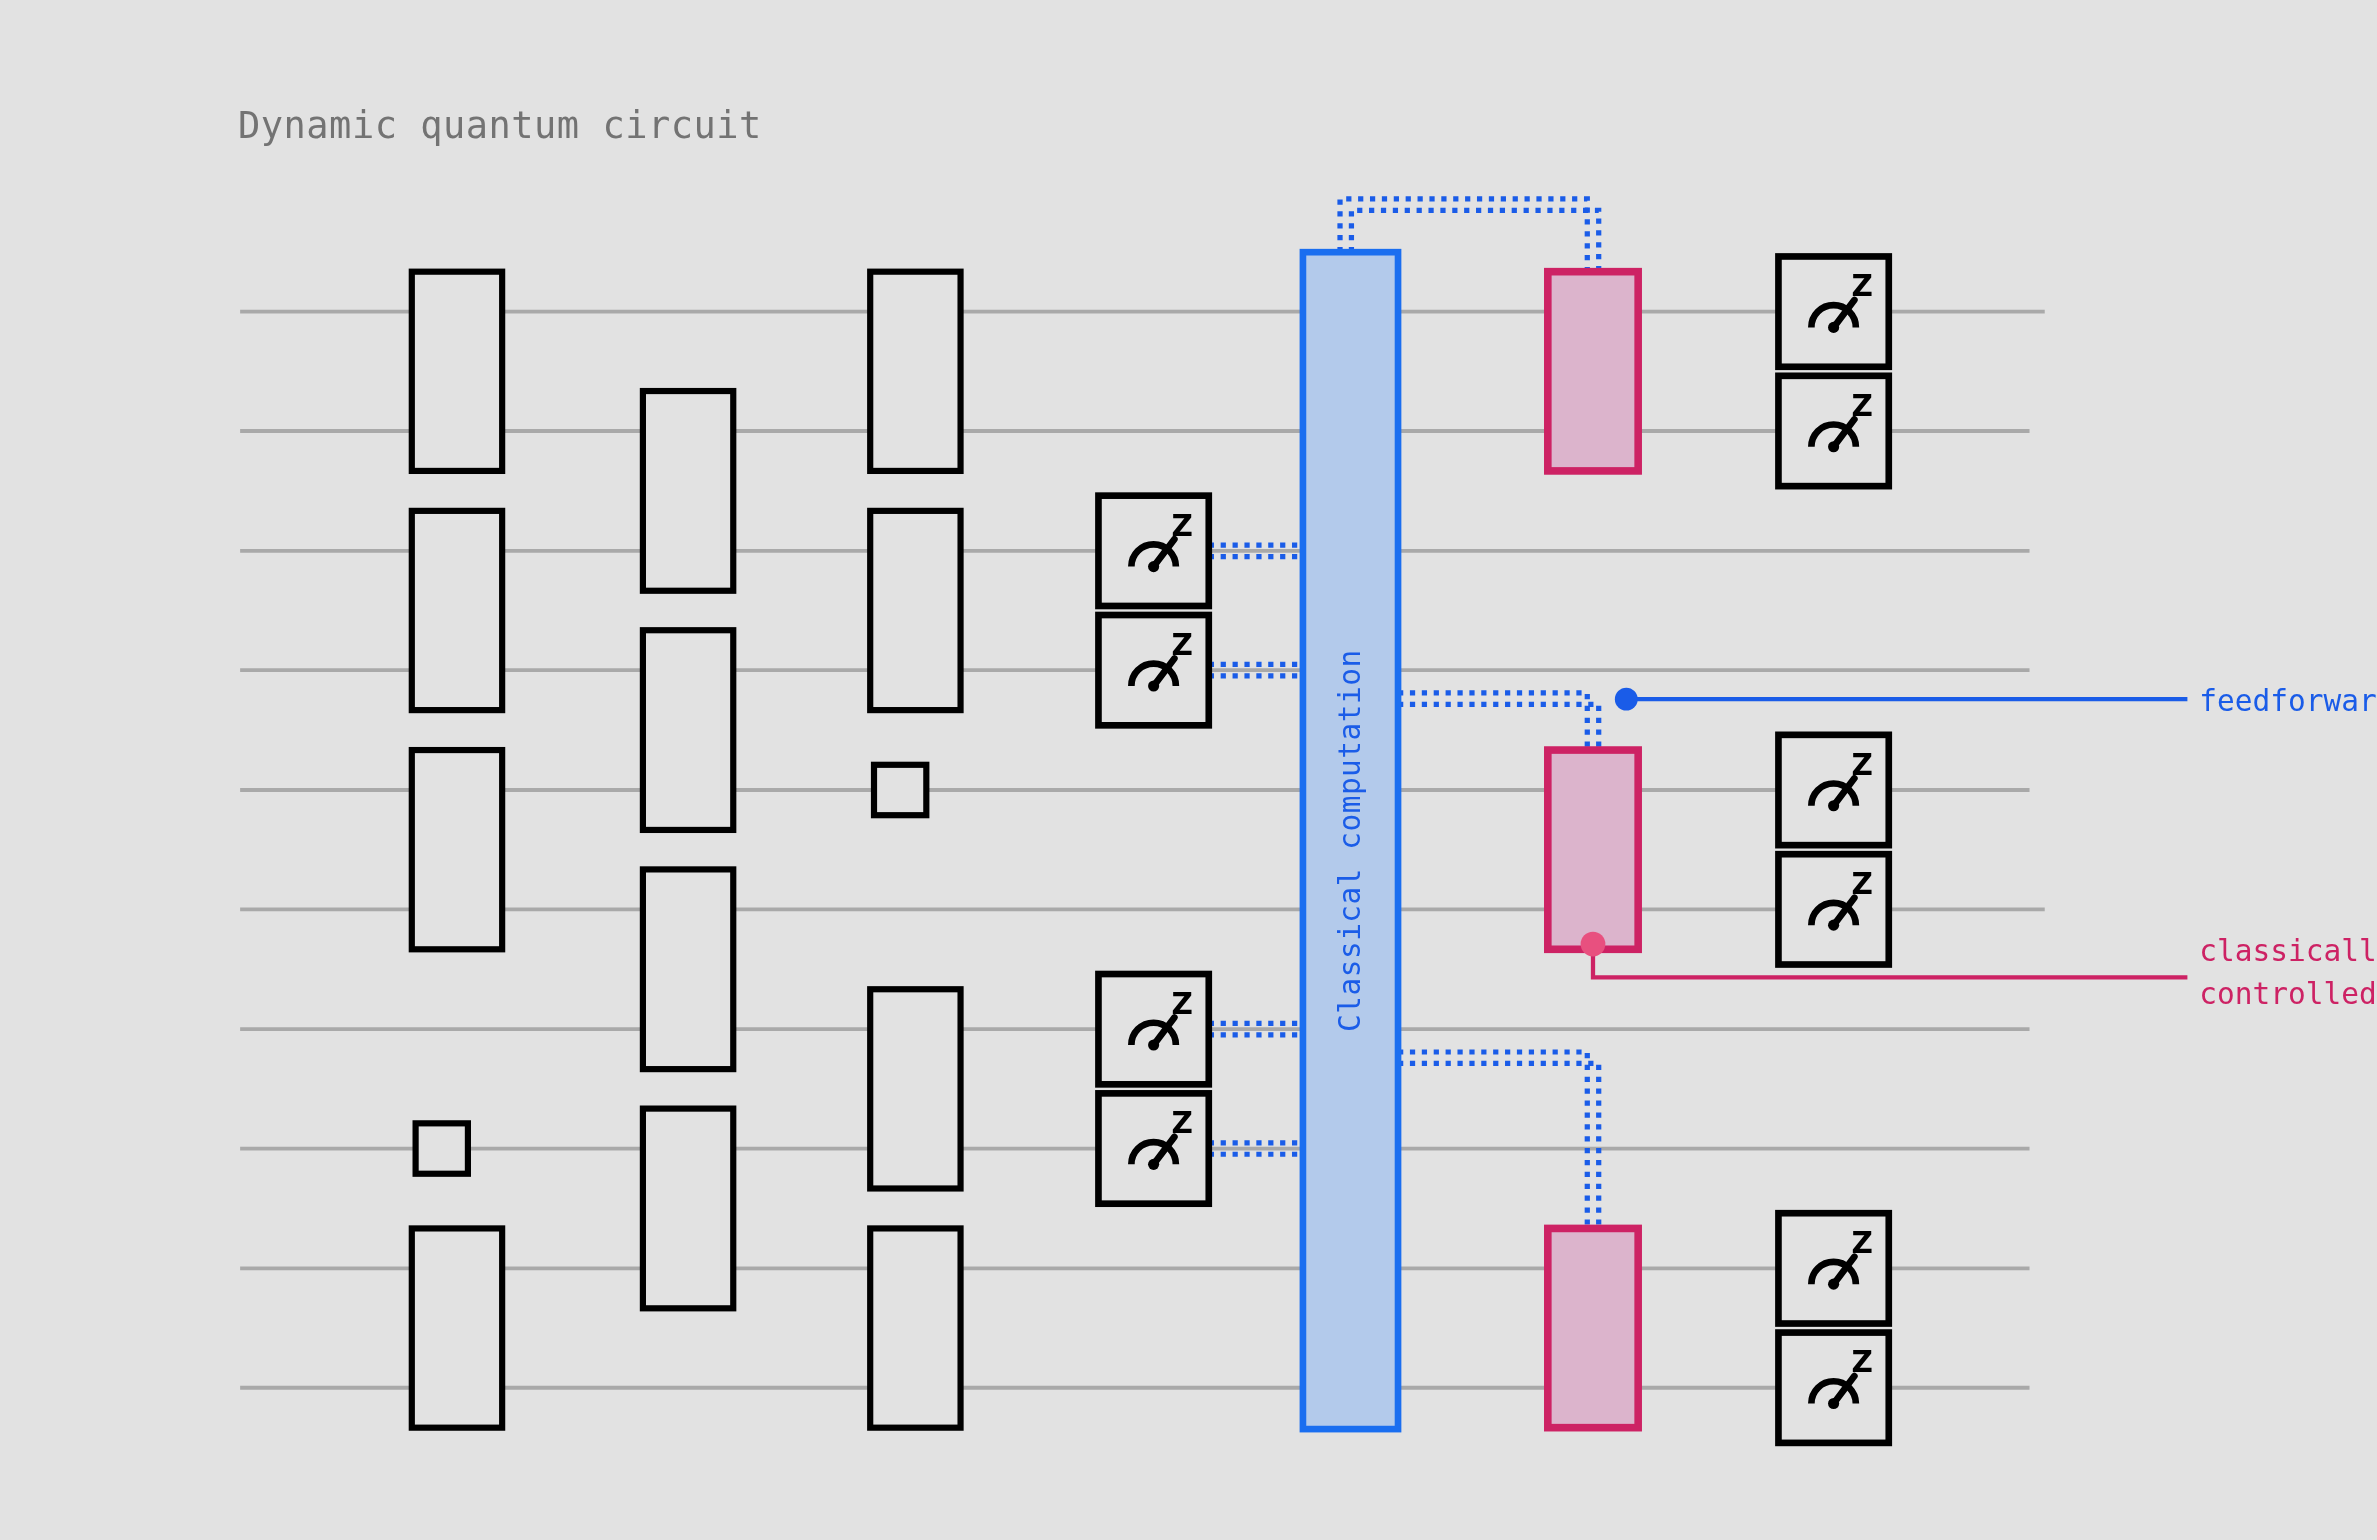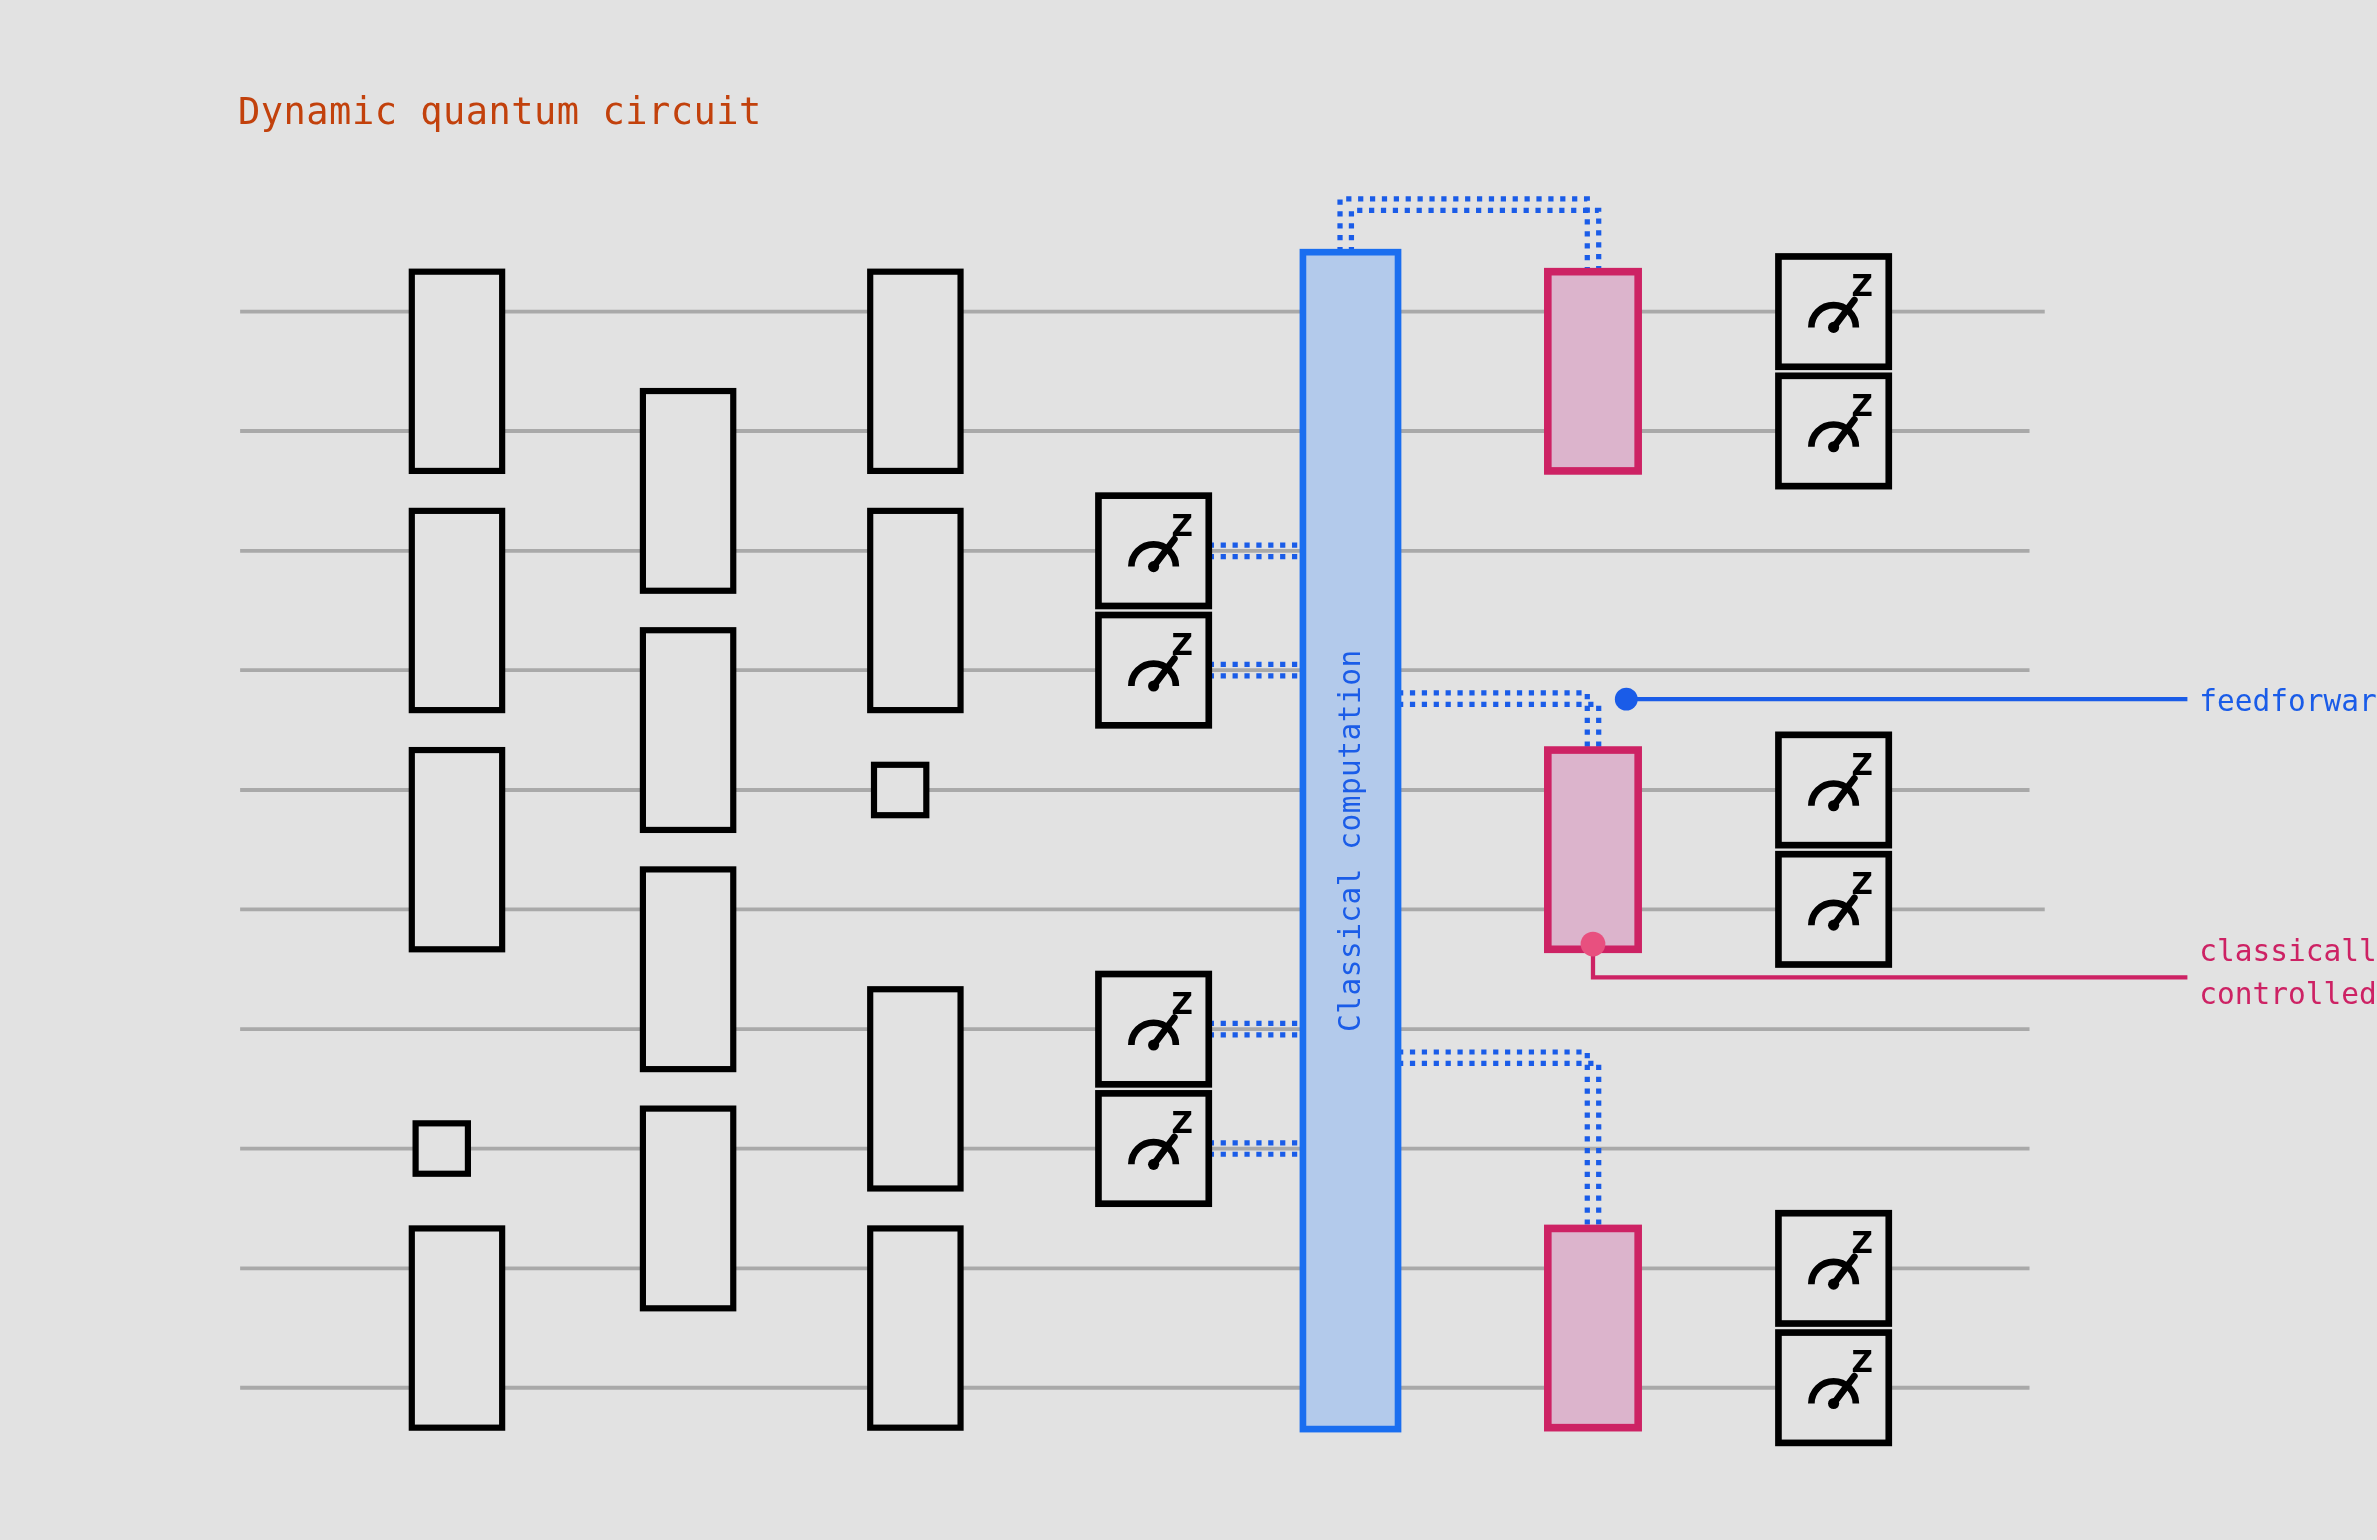--- a/index.html
+++ b/index.html
@@ -11,23 +11,23 @@
     position: relative;
     width: 2739px;
     height: 1541px;
     background: #e2e2e2;
     font-family: "DejaVu Sans Mono", "Liberation Mono", monospace;
     overflow: hidden;
   }
   #title {
     position: absolute;
     left: 238px;
-    top: 90px;
+    top: 104px;
     font-size: 37px;
-    color: #c2410c;
+    color: #737373;
     letter-spacing: 0.5px;
     white-space: pre;
   }
   #canvas {
     position: absolute;
     left: 0;
     top: 0;
   }
   .lbl {
     font-family: "DejaVu Sans Mono", "Liberation Mono", monospace;

